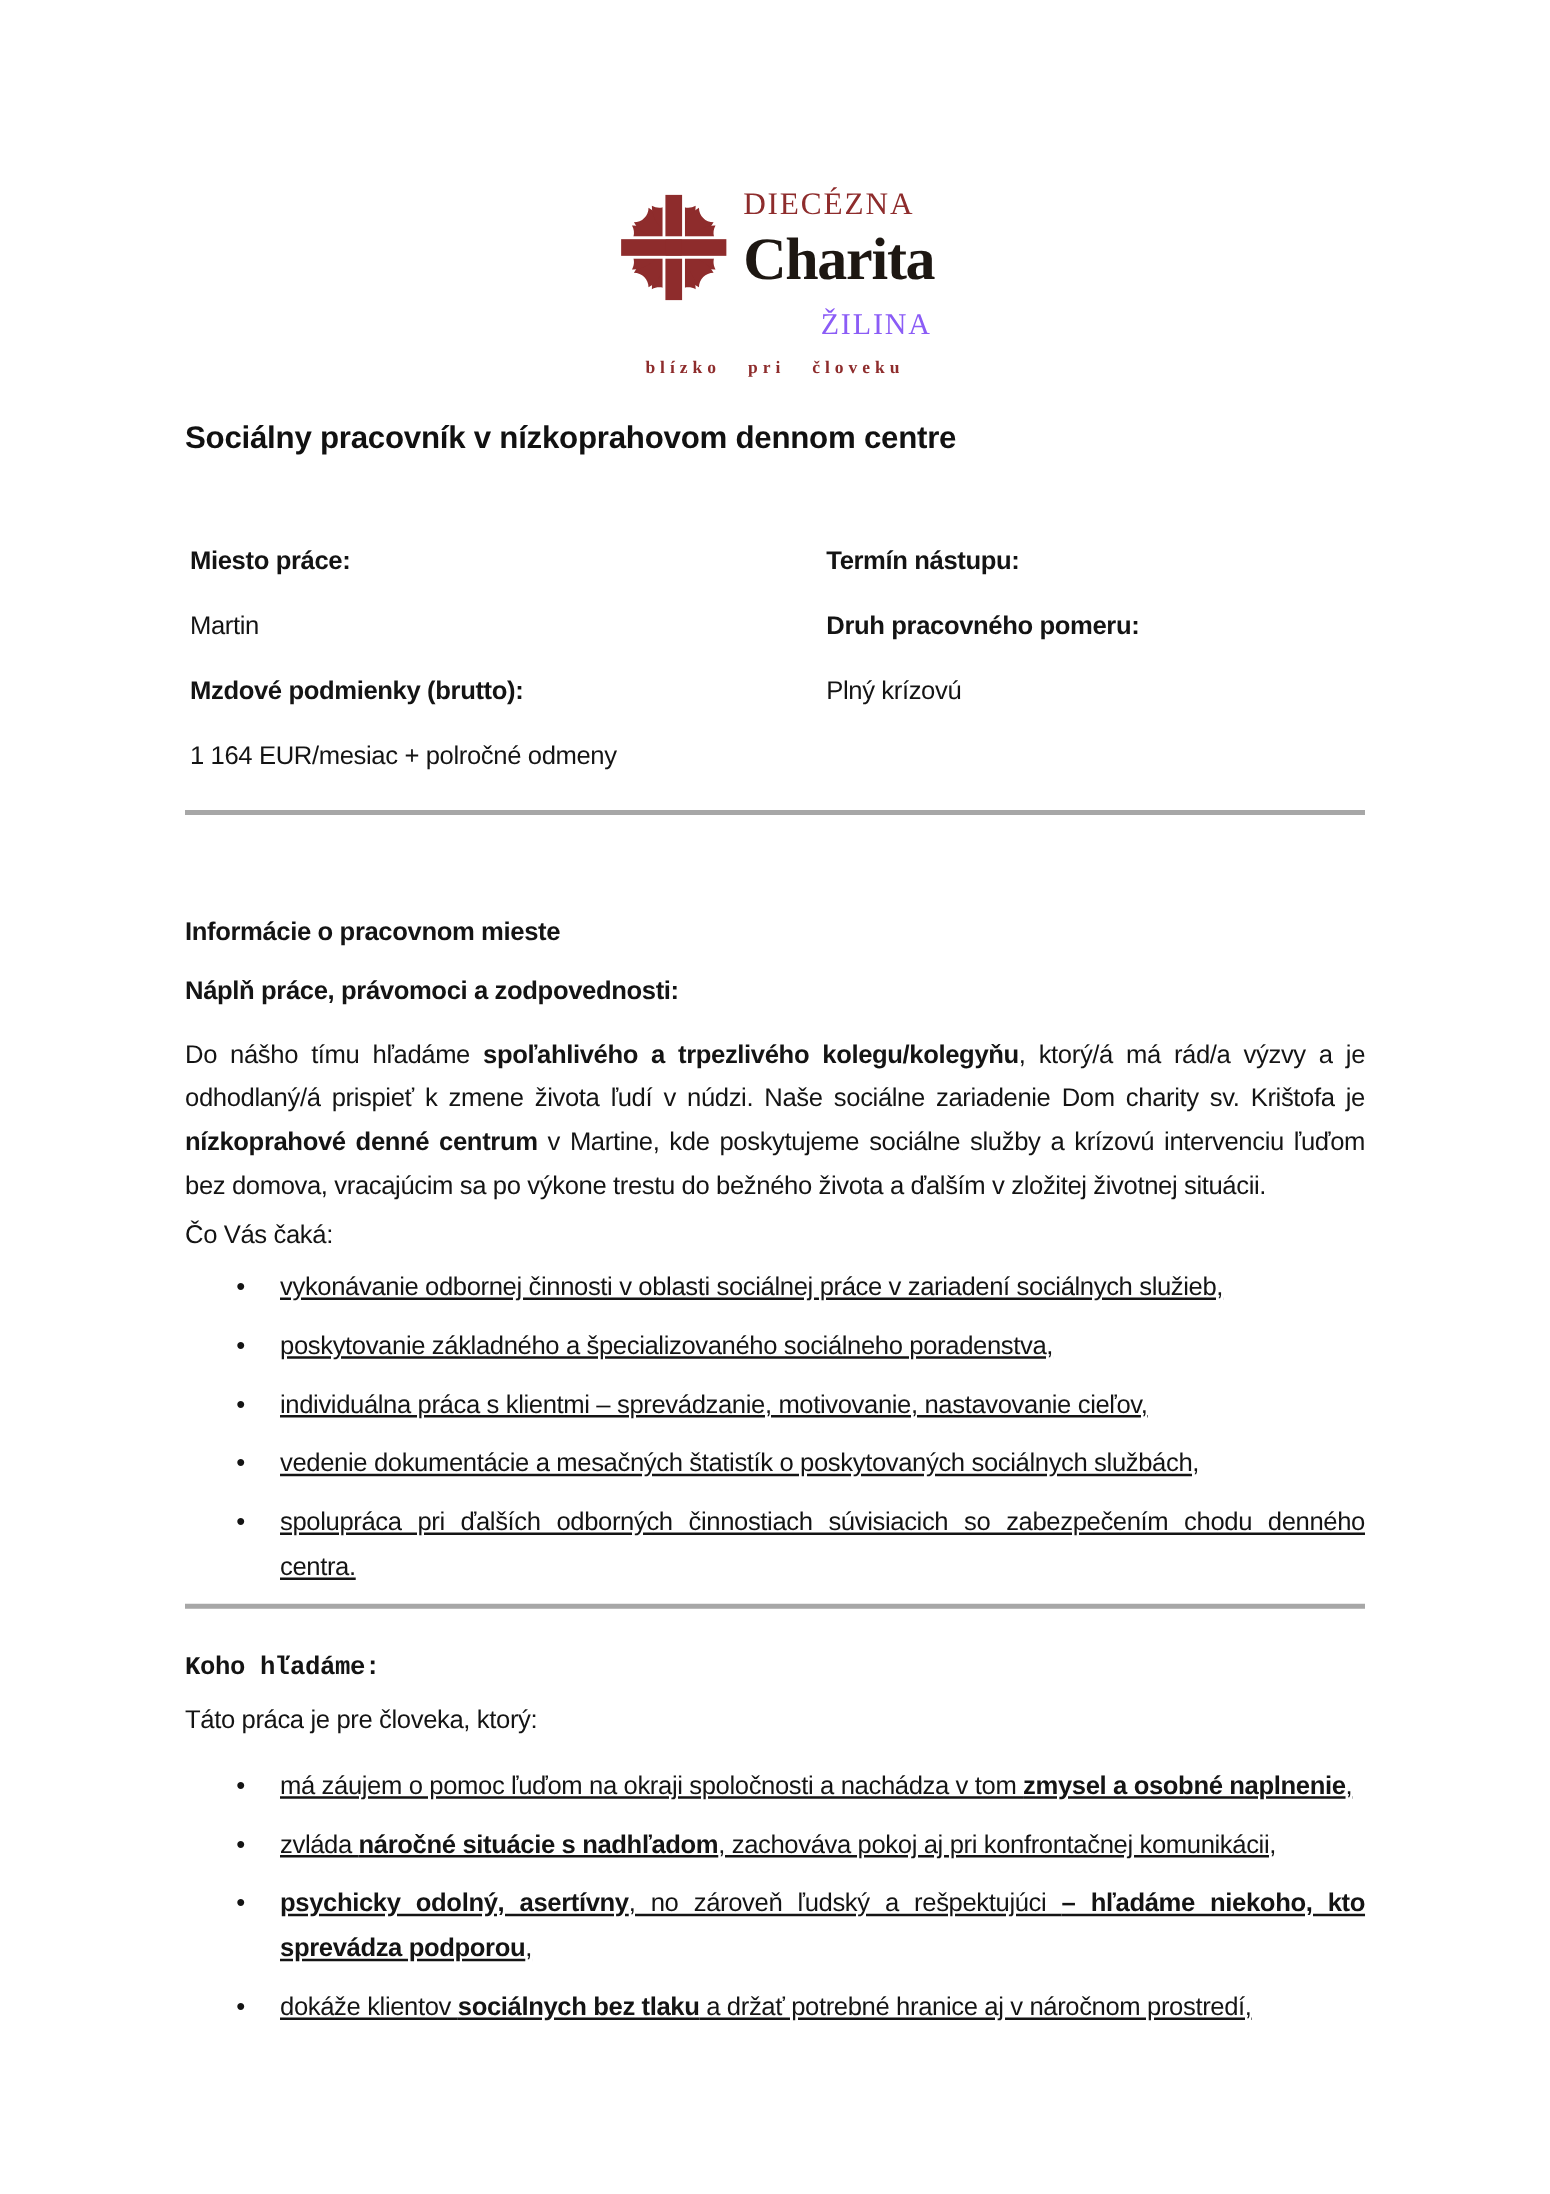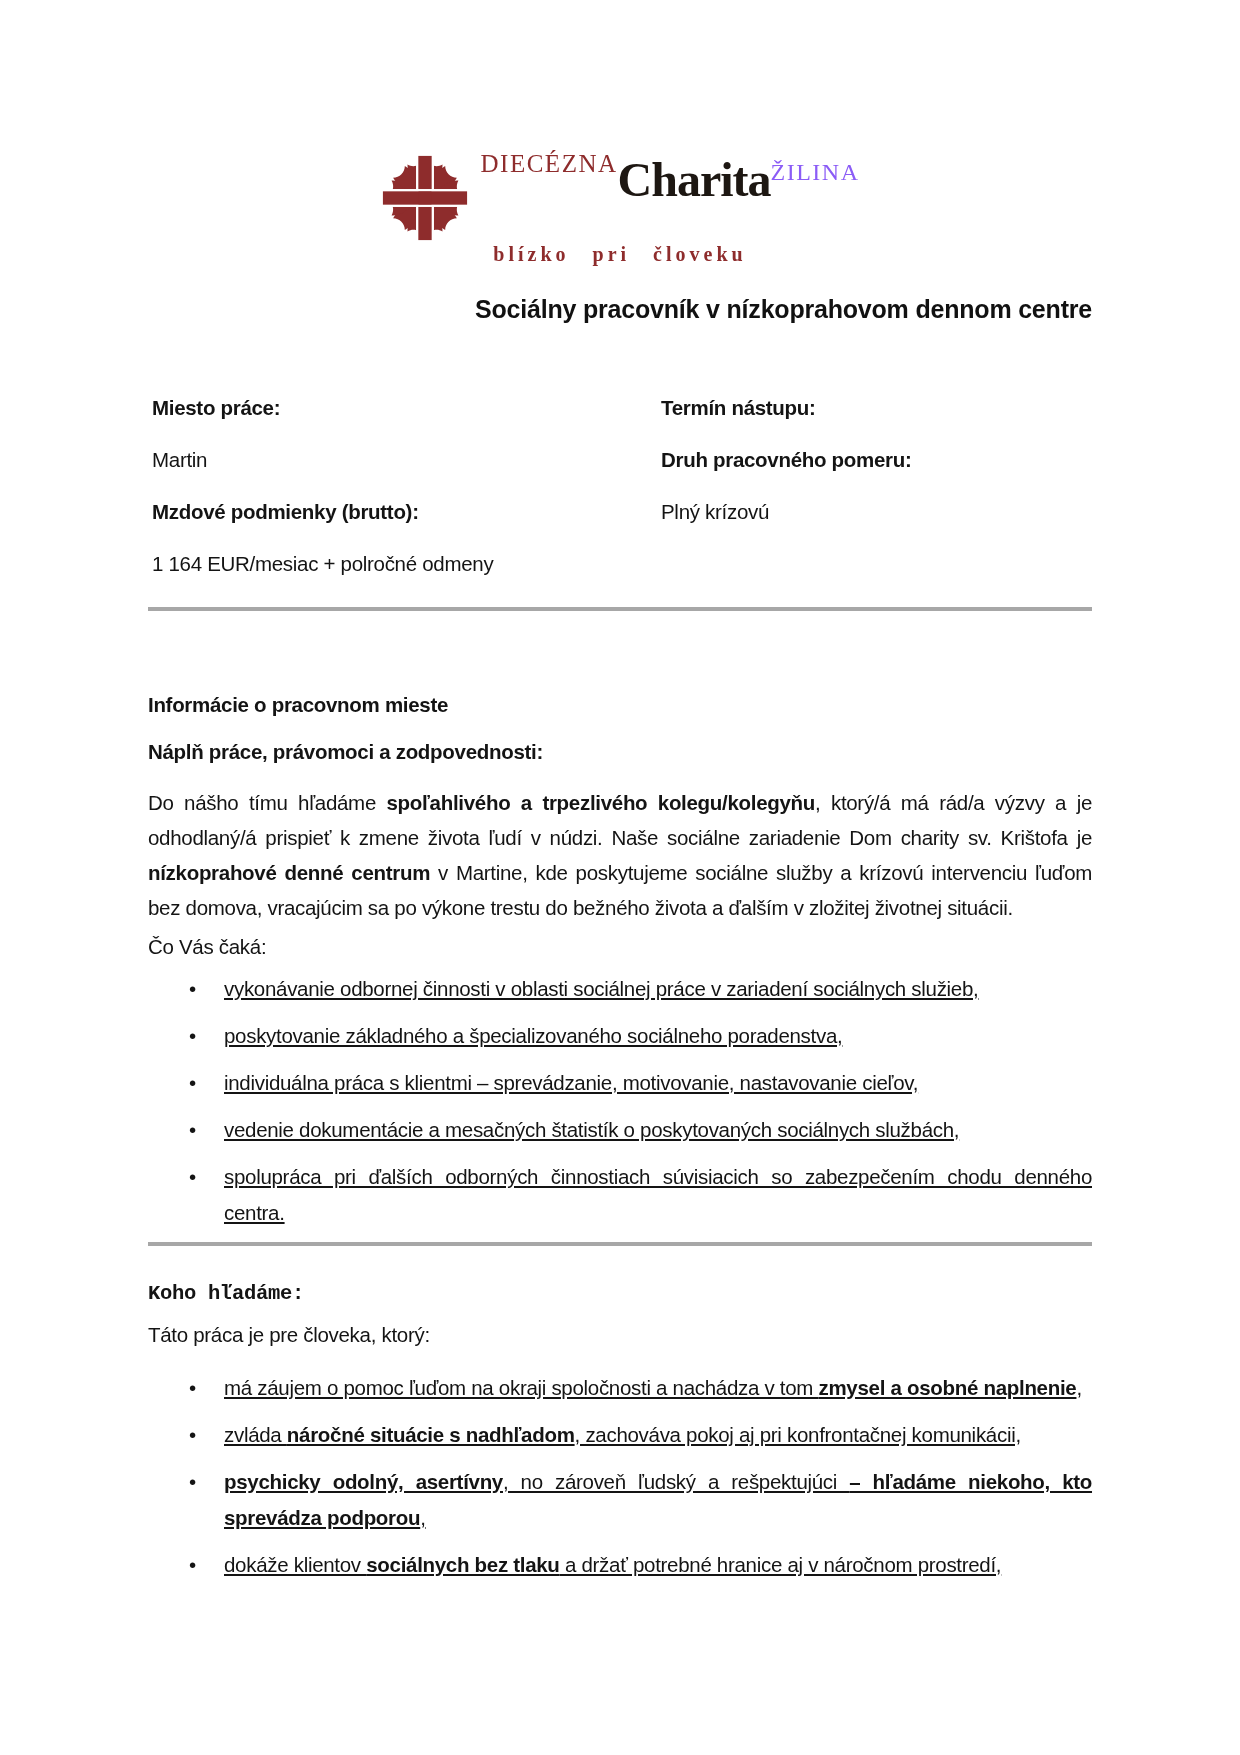--- a/index.html
+++ b/index.html
@@ -14,48 +14,48 @@
     font-family:"Liberation Sans", sans-serif;
     color:#141414;
     font-size:20.5px;
     letter-spacing:-0.3px;
     overflow:hidden;
   }
   
   .logo{width:max-content;margin:0 auto;}
   .logo-row{display:flex;align-items:flex-start;gap:10px;}
   .logo-mark{display:block;width:92px;height:92px;margin-top:2px;}
-  .logo-text{display:flex;flex-direction:row;}
+  .logo-text{display:flex;flex-direction:column;}
   .logo-top{
     font-family:"Liberation Serif", serif;
     font-size:25px;line-height:28px;letter-spacing:1.5px;
     color:#8e2c2c;font-weight:400;
   }
   .logo-main{
     font-family:"Liberation Serif", serif;
     font-size:48px;line-height:60px;font-weight:700;
     color:#1d1712;letter-spacing:-1px;
   }
   .logo-bottom{
     font-family:"Liberation Serif", serif;
     font-size:24px;line-height:28px;letter-spacing:1.5px;
     color:#8b5cf6;text-align:right;margin-top:8px;padding-right:2px;
   }
   .logo-tagline{
-    margin-top:0;
+    margin-top:11px;
     font-family:"Liberation Serif", serif;
-    font-weight:700;font-size:20px;line-height:20px;
+    font-weight:700;font-size:14px;line-height:20px;
     color:#8e2c2c;letter-spacing:4px;word-spacing:14px;
     text-align:center;
   }
   
   .title{
     margin:30px 0 0;
     font-size:25px;line-height:30px;font-weight:700;
-    text-align:right;letter-spacing:-0.2px;color:#111111;
+    text-align:left;letter-spacing:-0.2px;color:#111111;
   }
   
   .meta{display:grid;grid-template-columns:509px 1fr;margin-top:72px;}
   .meta p{margin:0 4px 28px;line-height:24px;}
   .meta .label{font-weight:700;}
   
   .divider{border:0;height:4px;background:#a7a7a7;width:100%;}
   .divider-1{margin:3px 0 0;}
   .divider-2{margin:8px 0 0;}
   

